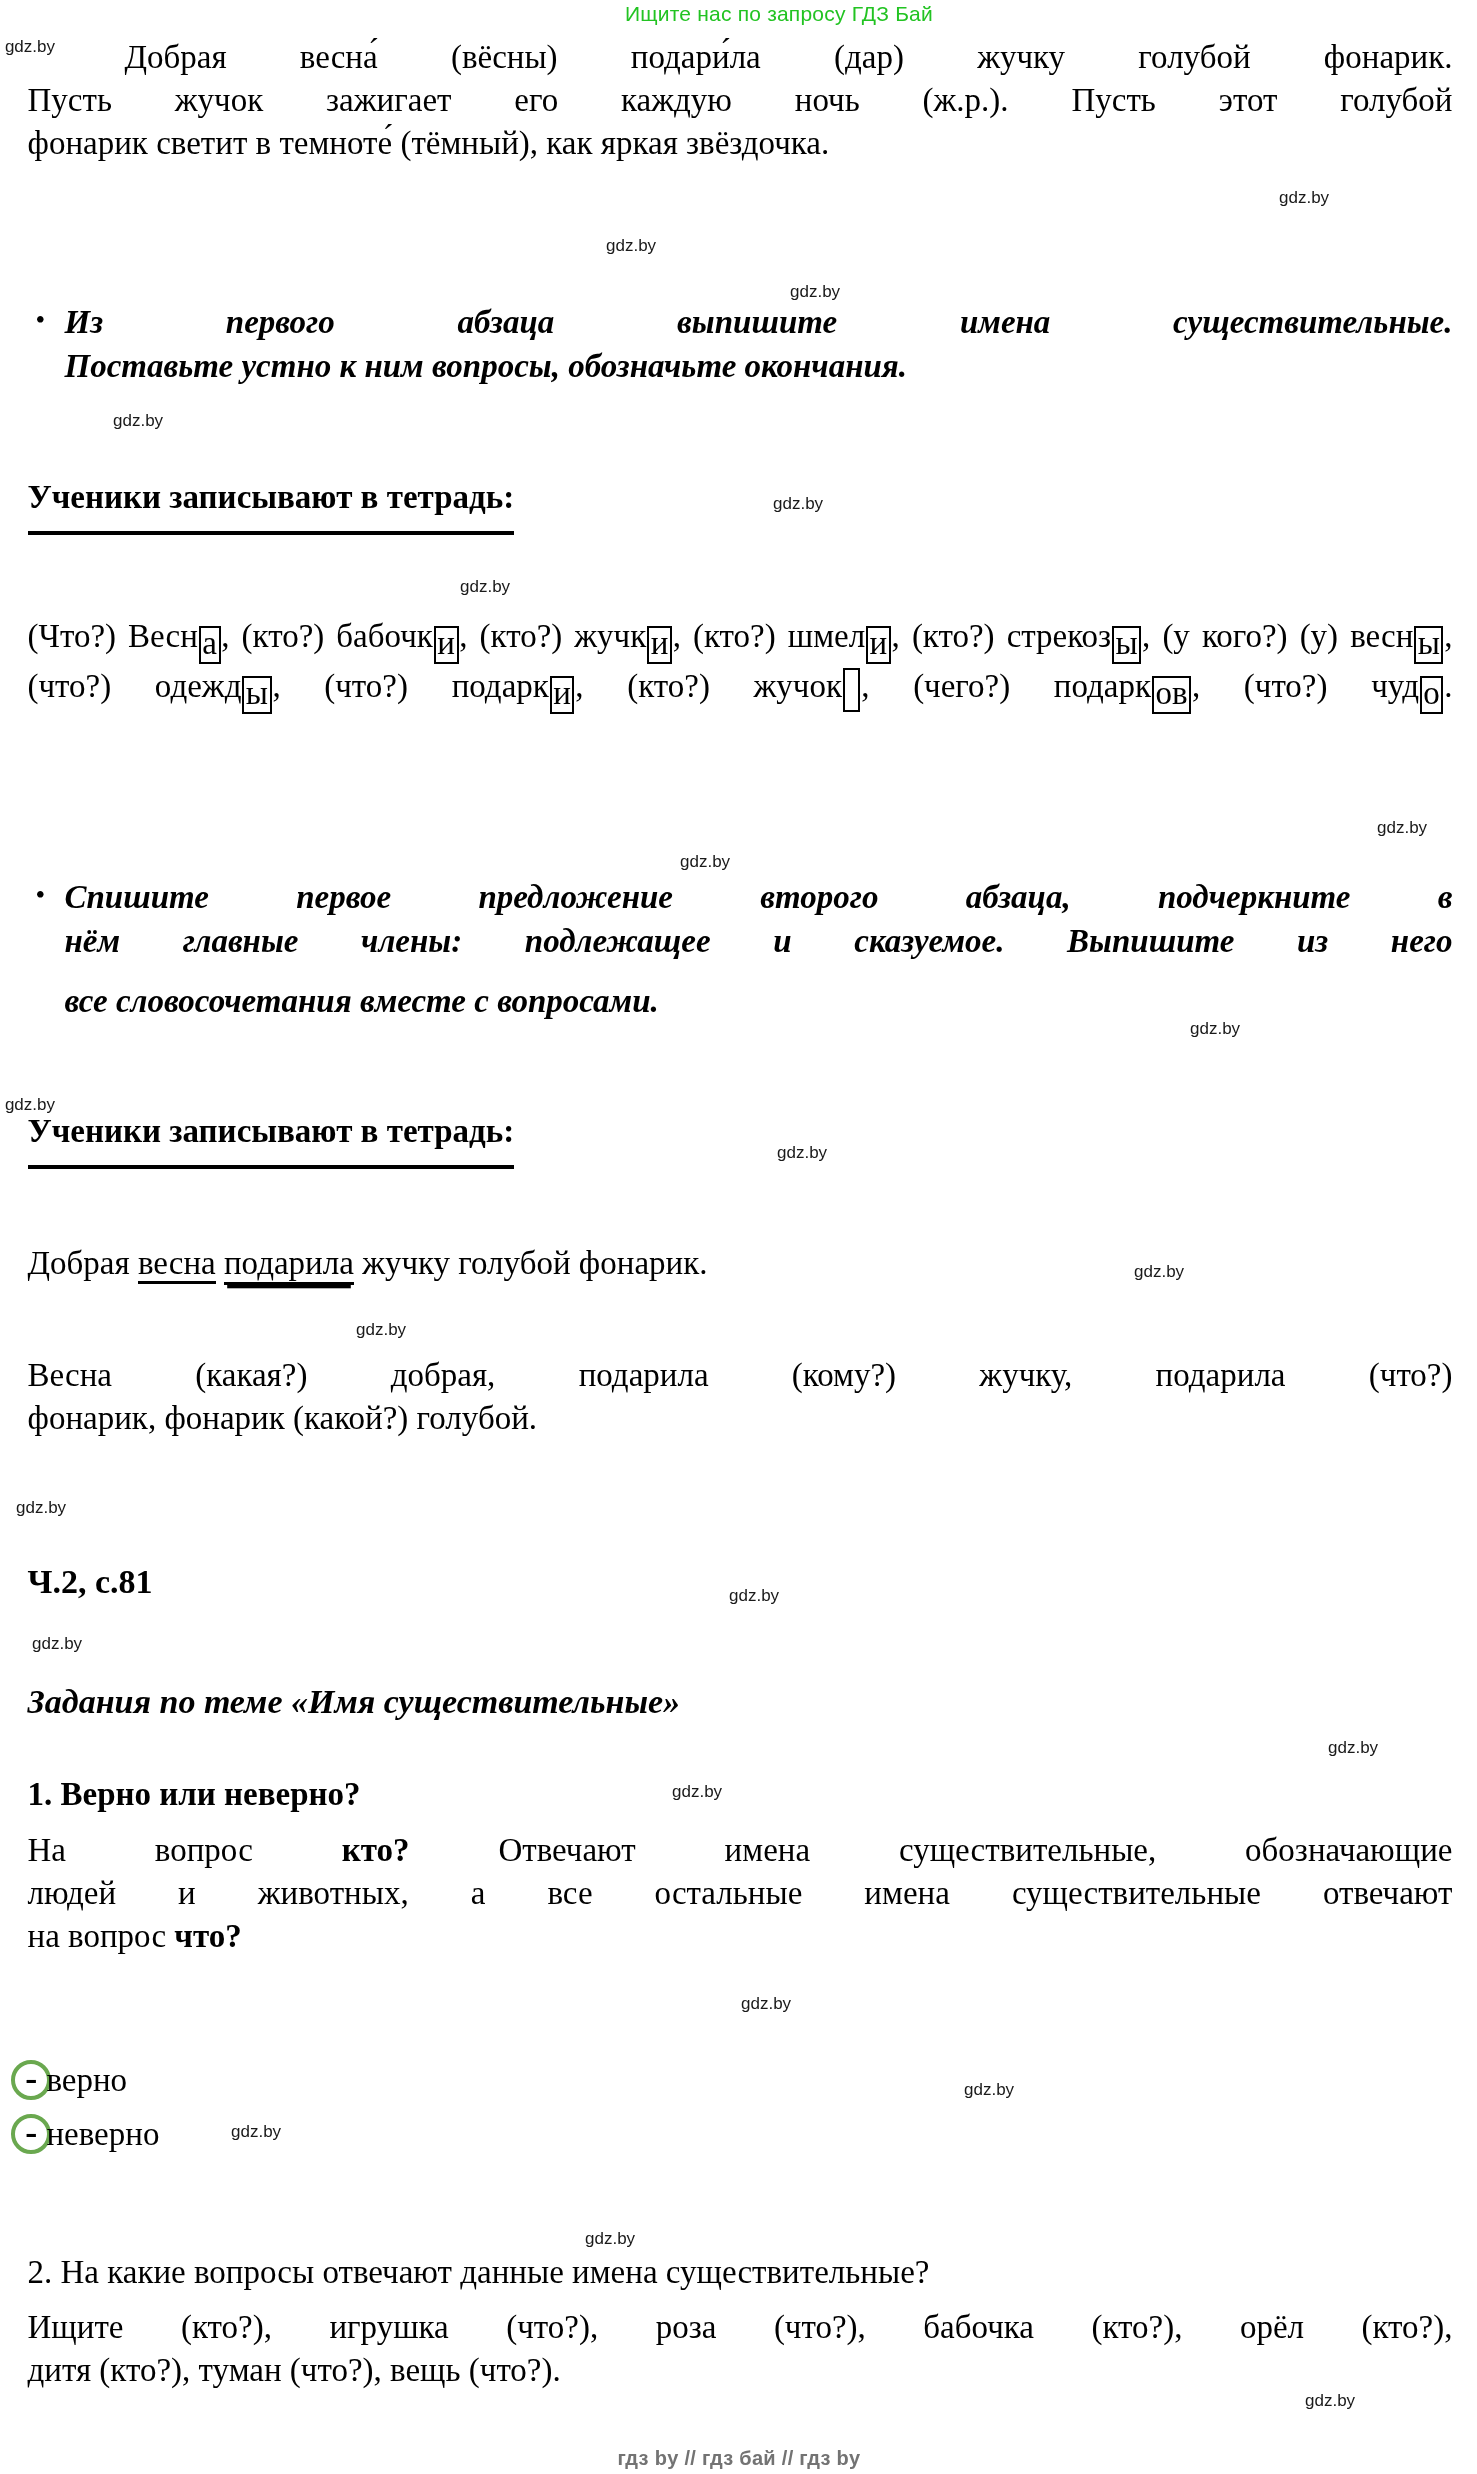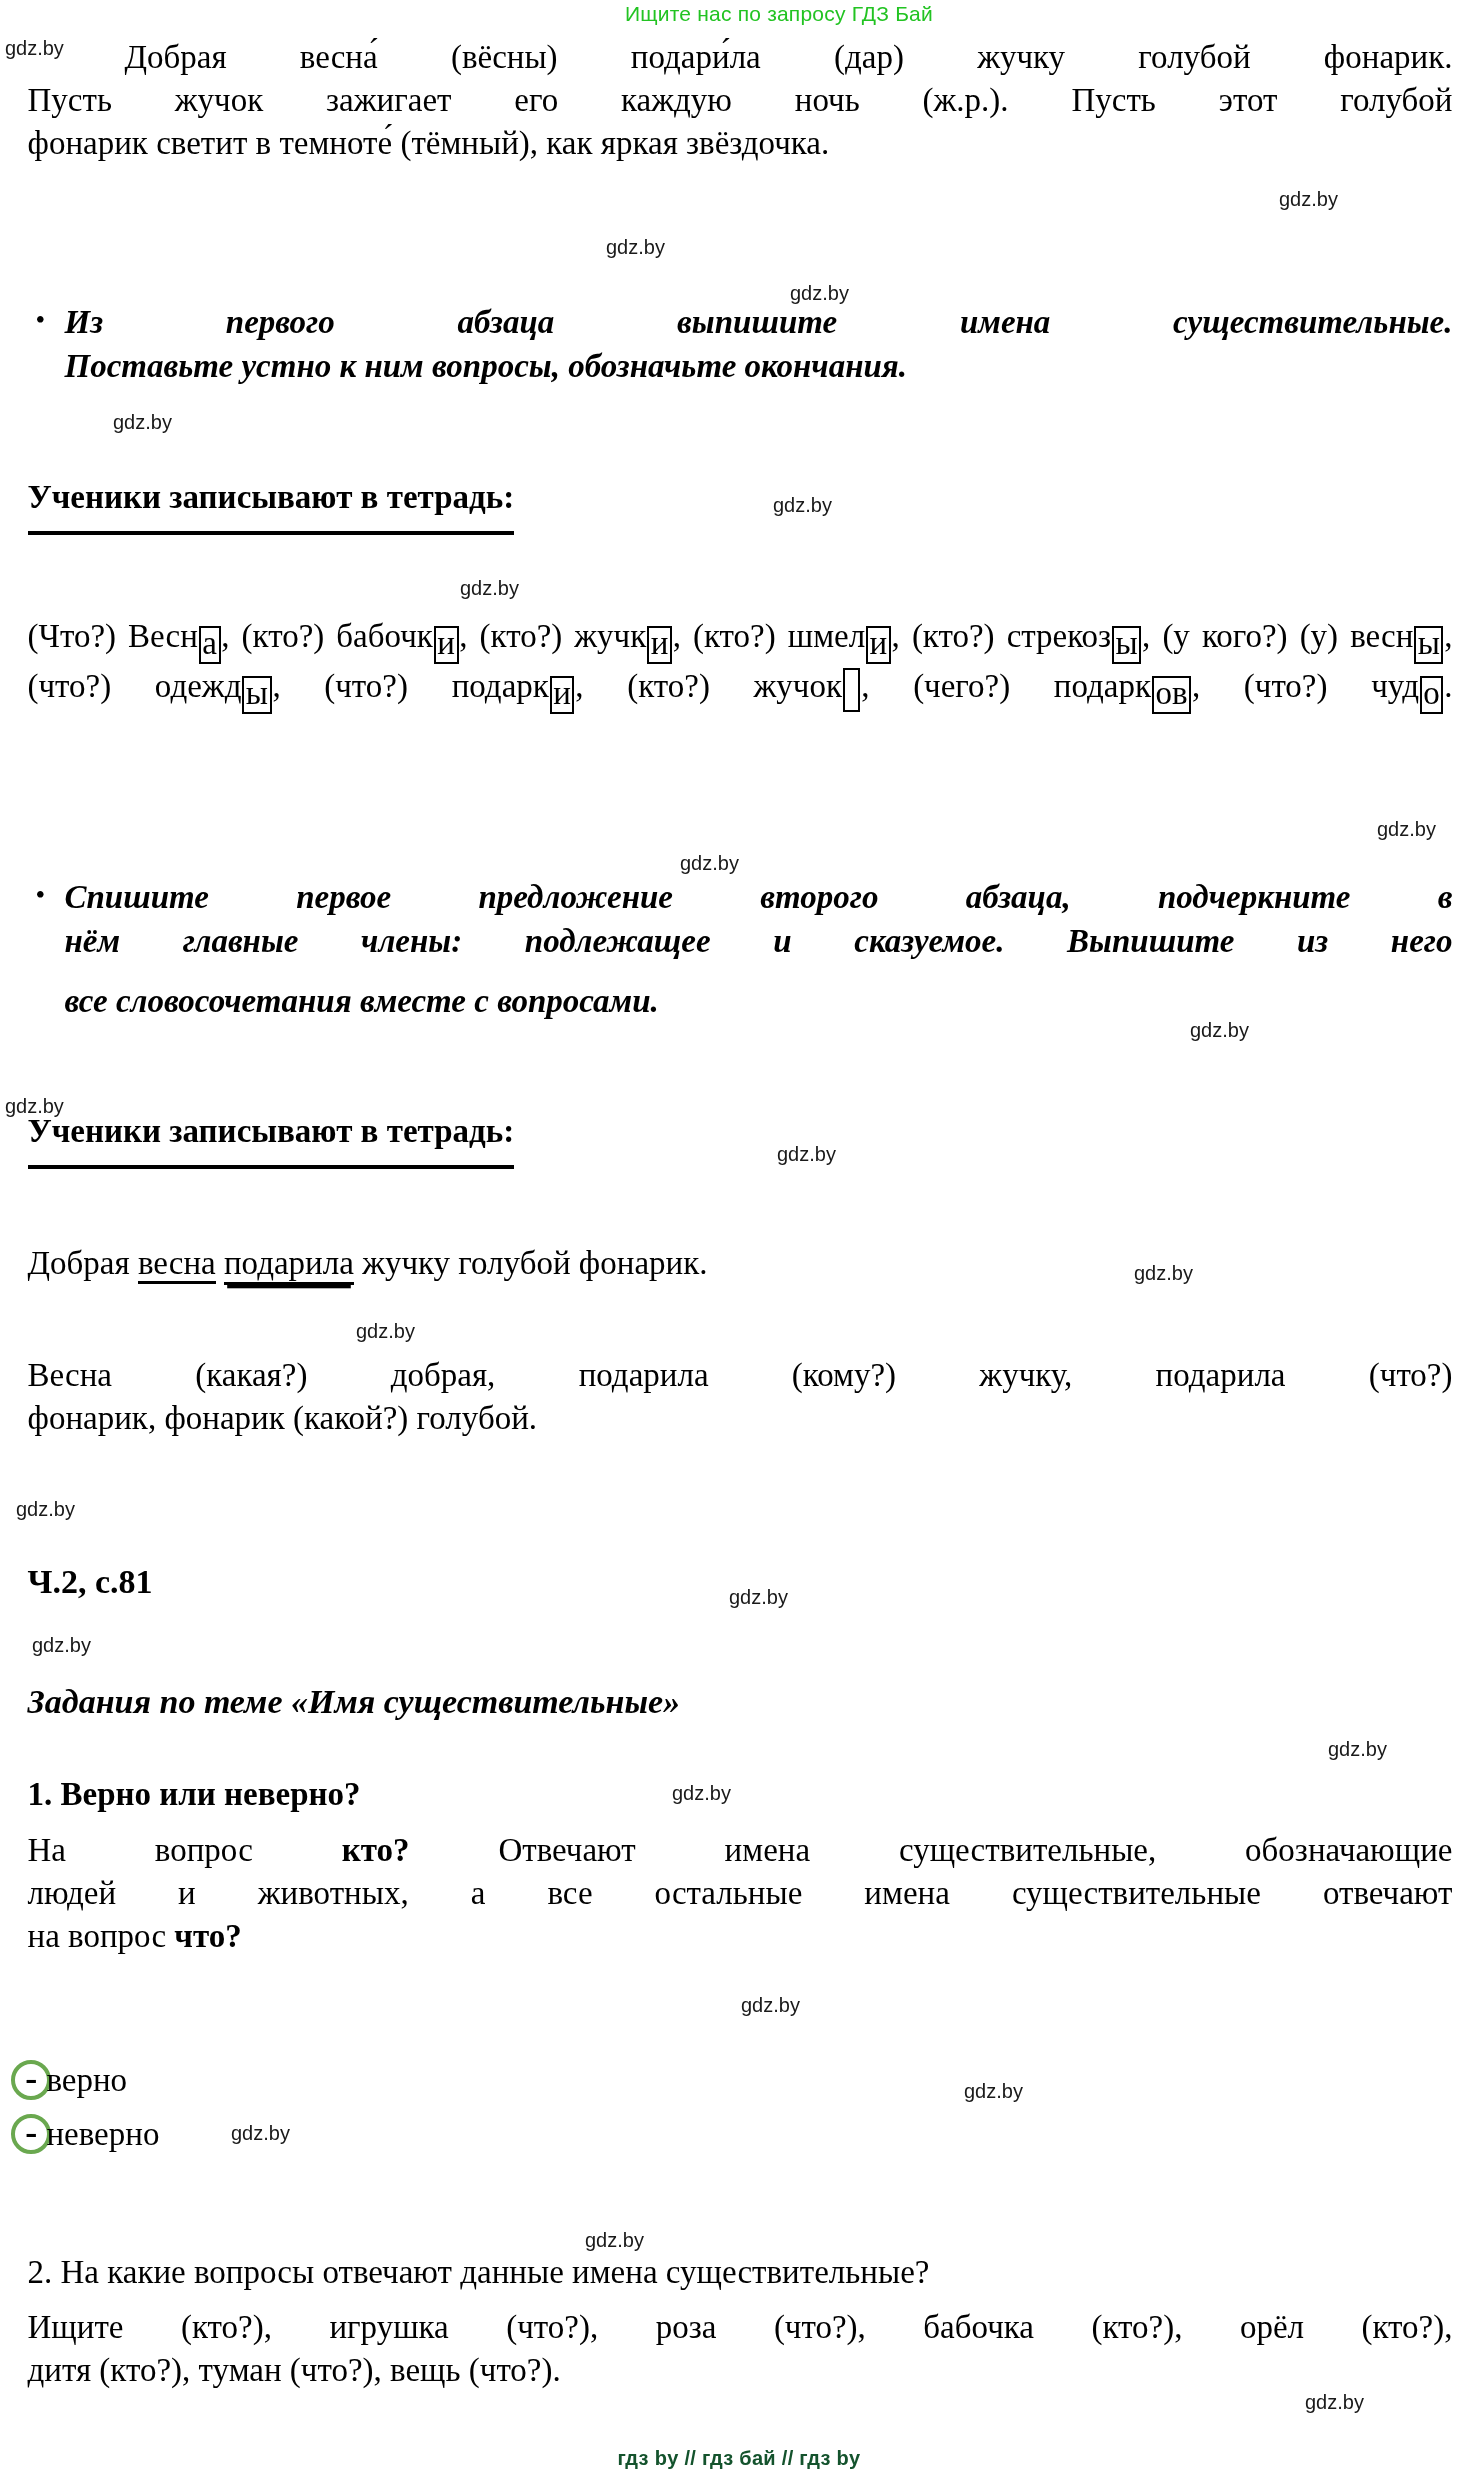--- a/index.html
+++ b/index.html
@@ -36,21 +36,21 @@
     font-size: 21px;
     font-weight: 500;
     letter-spacing: 0.2px;
     padding-left: 40px;
   }
 
   
   .wm {
     position: absolute;
     font-family: "Liberation Sans", sans-serif;
-    font-size: 20px;
+    font-size: 17px;
     color: #1a1a1a;
     white-space: nowrap;
     pointer-events: none;
   }
 
   
   .tblock {
     position: absolute;
     font-size: 33px;
     line-height: 1.30;
@@ -166,21 +166,21 @@
     background: transparent;
   }
 
   
   .footer {
     position: absolute;
     left: 0;
     width: 1478px;
     bottom: 4.9px;
     text-align: center;
-    color: #14532d;
+    color: #737373;
     font-family: "Liberation Sans", sans-serif;
     font-size: 20px;
     font-weight: bold;
     letter-spacing: 0.3px;
   }
 </style>
 </head>
 <body>
 
 <div class="page">

